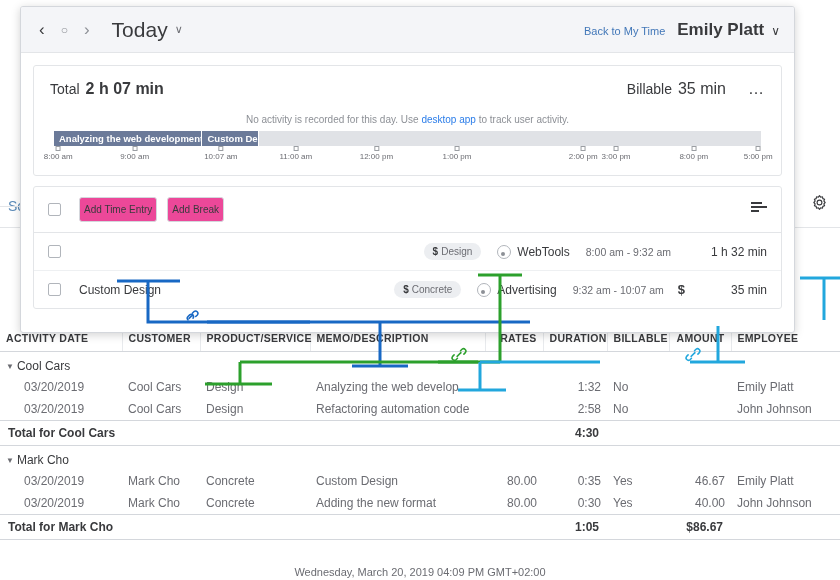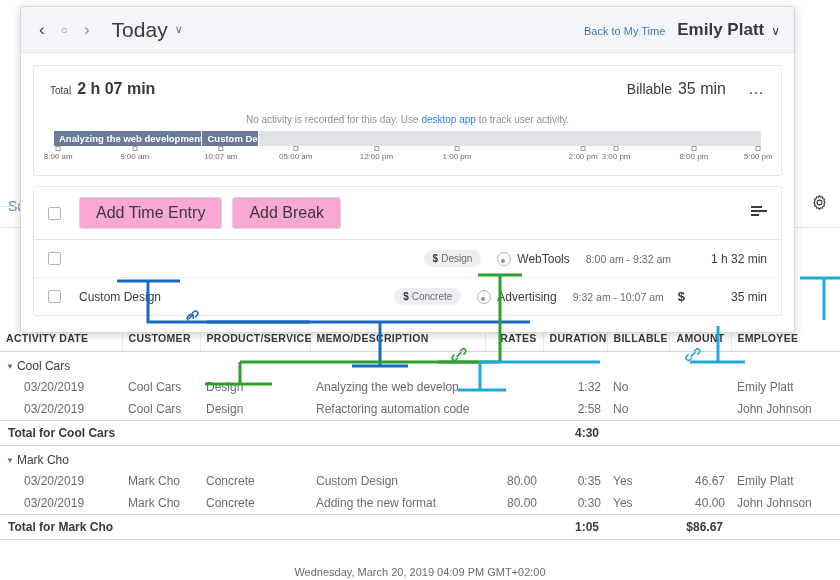--- a/index.html
+++ b/index.html
@@ -80,21 +80,21 @@
   .user-name { font-size:17px; font-weight:bold; color:#393a3d; }
   .user-caret { font-size:12px; color:#393a3d; margin-left:7px; }
 
   .modal-body { padding:12px; background:#fff; }
 
   .summary-card {
     border:1px solid #e3e5e8; border-radius:3px; background:#fff;
     padding:14px 16px 10px 16px; margin-bottom:10px;
   }
   .sum-row { display:flex; align-items:baseline; }
-  .sum-total-lbl { font-size:10px; color:#393a3d; }
+  .sum-total-lbl { font-size:14px; color:#393a3d; }
   .sum-total-val { font-size:16px; font-weight:bold; color:#393a3d; margin-left:6px; }
   .sum-right { margin-left:auto; display:flex; align-items:center; }
   .sum-bill-lbl { font-size:14px; color:#393a3d; }
   .sum-bill-val { font-size:16px; color:#393a3d; margin-left:6px; }
   .sum-more { font-size:16px; color:#393a3d; margin-left:22px; letter-spacing:1px; cursor:pointer; }
 
   .no-activity { text-align:center; font-size:10px; color:#8d9096; margin:16px 0 6px 0; }
   .no-activity a { color:#2b7de9; text-decoration:none; }
 
   .timeline-wrap { position:relative; height:34px; margin:0 4px; }
@@ -104,22 +104,22 @@
             overflow:hidden; white-space:nowrap; border-right:1px solid #fff; }
   .tl-ticks { position:absolute; left:0; right:0; top:15px; height:19px; }
   .tk { position:absolute; top:0; transform:translateX(-50%); text-align:center; }
   .tk .sq { width:5px; height:5px; border:1px solid #9b9ea3; background:#fff; margin:0 auto 1px auto; }
   .tk .lb { font-size:8px; color:#6b6c72; white-space:nowrap; }
 
   .entries-card { border:1px solid #e3e5e8; border-radius:3px; background:#fff; }
   .entries-head { display:flex; align-items:center; padding:10px 14px; border-bottom:1px solid #e3e5e8; }
   .cbx { width:13px; height:13px; border:1px solid #b1b5bb; border-radius:2px; background:#fff; flex:none; }
   .btn {
-    border:1px solid #d4d7dc; background:#f9a8d4; border-radius:3px;
-    font-size:16px; color:#393a3d; padding:6px 16px; cursor:pointer;
+    border:1px solid #d4d7dc; background:#ec4899; border-radius:3px;
+    font-size:10px; color:#393a3d; padding:6px 4px; cursor:pointer;
     font-family:"Liberation Sans", sans-serif;
   }
   .btn.m1 { margin-left:18px; }
   .btn.m2 { margin-left:10px; }
   .list-icon { margin-left:auto; cursor:pointer; }
 
   .entry-row { display:flex; align-items:center; padding:10px 14px; border-bottom:1px solid #eef0f2; }
   .entry-row:last-child { border-bottom:none; }
   .entry-desc { font-size:12px; color:#393a3d; margin-left:18px; }
   .entry-right { margin-left:auto; display:flex; align-items:center; }
@@ -315,21 +315,21 @@
             <div class="tk" style="left: 11.4%;">
               <div class="sq"></div>
               <div class="lb">9:00 am</div>
             </div>
             <div class="tk" style="left: 23.6%;">
               <div class="sq"></div>
               <div class="lb">10:07 am</div>
             </div>
             <div class="tk" style="left: 34.2%;">
               <div class="sq"></div>
-              <div class="lb">05:00 am</div>
+              <div class="lb">11:00 am</div>
             </div>
             <div class="tk" style="left: 45.6%;">
               <div class="sq"></div>
               <div class="lb">12:00 pm</div>
             </div>
             <div class="tk" style="left: 57%;">
               <div class="sq"></div>
               <div class="lb">1:00 pm</div>
             </div>
             <div class="tk" style="left: 68.2%; margin-left: 47px;">

